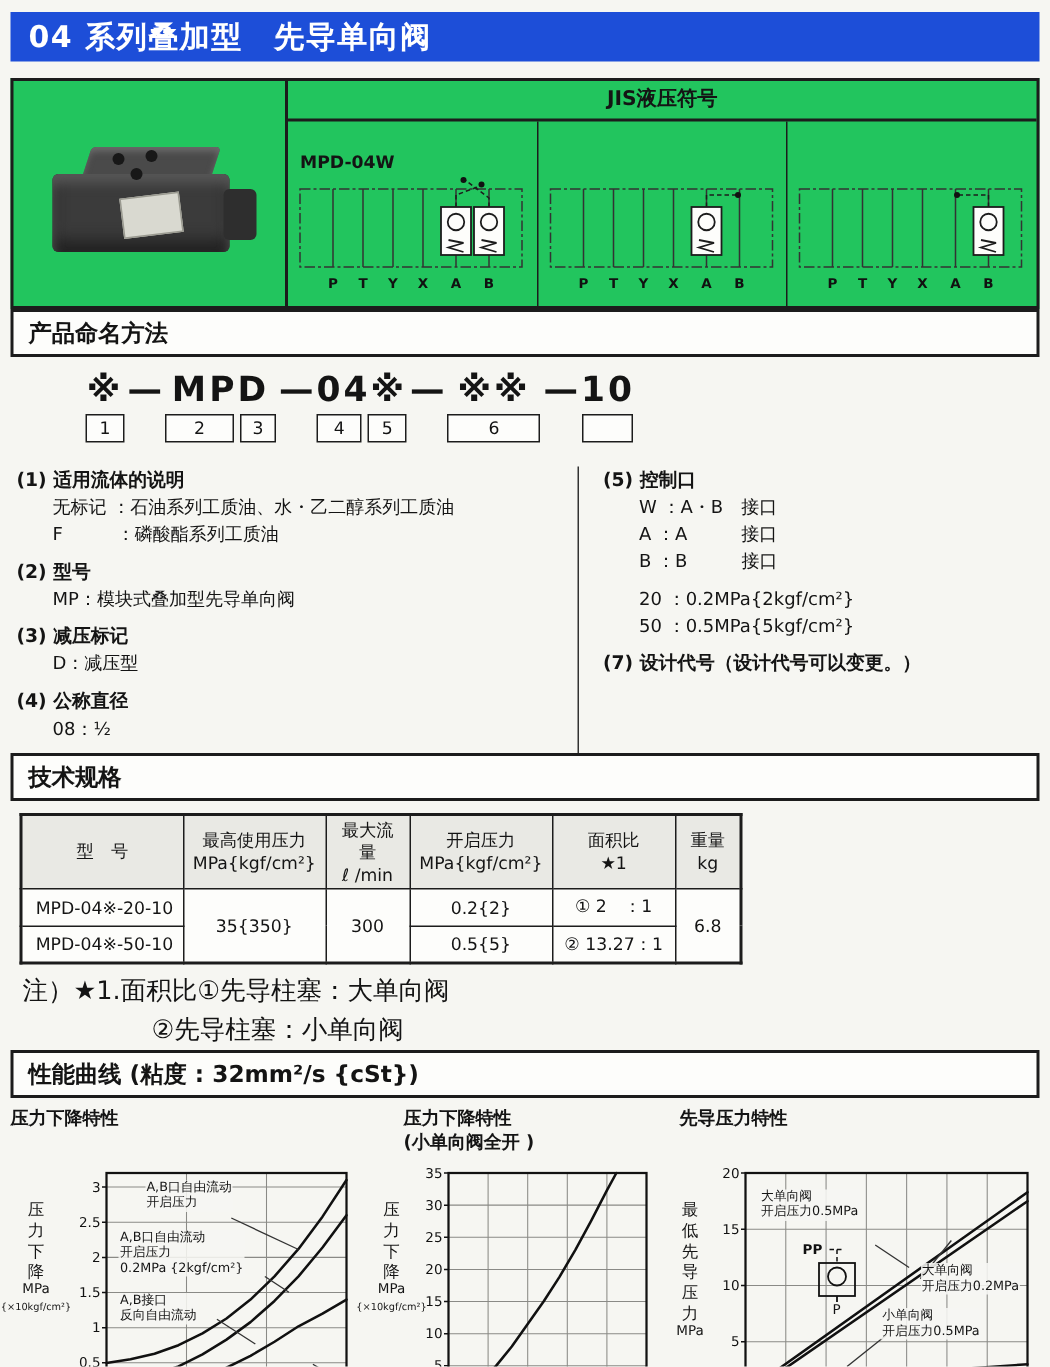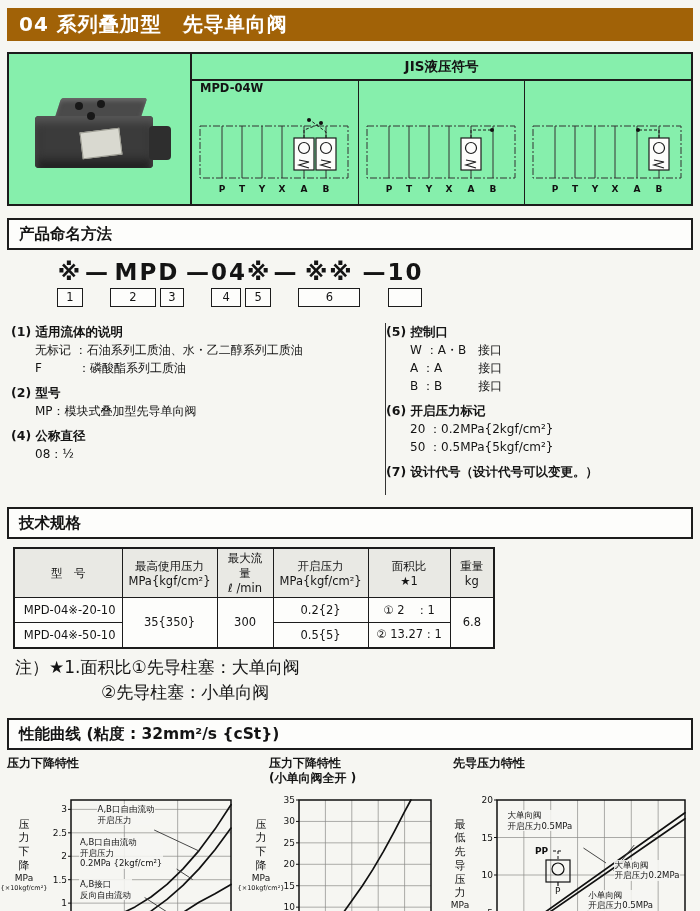--- a/index.html
+++ b/index.html
@@ -1,53 +1,53 @@
 <!DOCTYPE html>
 <html><head>
 <meta charset="utf-8">
 <style>
   * { margin:0; padding:0; box-sizing:border-box; }
   html,body { width:700px; background:#f6f6f2; font-family:"DejaVu Sans","Liberation Sans",sans-serif; color:#141414; }
   .page { position:relative; width:700px; height:911px; overflow:hidden; padding:6px 5px; }
 
-  .title-bar { margin:2px 2px 0; height:33px; background:#a16207; color:#fff;
+  .title-bar { margin:2px 2px 0; height:33px; background:#1d4ed8; color:#fff;
     font-size:20px; font-weight:bold; line-height:33px; padding-left:12px; letter-spacing:1px; }
 
   
-  .symbol-box { margin:11px 2px 0; height:154px; border:2px solid #1c1c1c; background:#86efac; display:flex; }
+  .symbol-box { margin:11px 2px 0; height:154px; border:2px solid #1c1c1c; background:#22c55e; display:flex; }
   .photo-cell { width:183px; border-right:2px solid #1c1c1c; position:relative; }
   .photo { position:absolute; left:14px; top:28px; width:150px; height:100px; }
   .ph-body { position:absolute; left:12px; top:34px; width:118px; height:52px; background:#3b3b3b; border-radius:4px; box-shadow:inset 0 6px 8px #575757, inset 0 -8px 10px #222; }
   .ph-top  { position:absolute; left:34px; top:16px; width:86px; height:26px; background:#4a4a4a; border-radius:3px; transform:skewX(-18deg); box-shadow:inset 0 3px 4px #6a6a6a; }
   .ph-label{ position:absolute; left:58px; top:48px; width:40px; height:27px; background:#d9d9d0; transform:rotate(-7deg); border:1px solid #9a9a90; }
   .ph-knob { position:absolute; right:2px; top:44px; width:22px; height:34px; background:#2e2e2e; border-radius:4px; }
   .ph-dot { position:absolute; width:8px; height:8px; border-radius:50%; background:#181818; }
   .jis-area { flex:1; display:flex; flex-direction:column; }
   .jis-header { height:27px; border-bottom:2px solid #1c1c1c; text-align:center; font-weight:bold; font-size:13.5px; line-height:25px; }
   .jis-panels { flex:1; display:flex; }
   .jis-panel { flex:1; position:relative; border-right:1.5px solid #1c1c1c; }
   .jis-panel:last-child { border-right:none; }
-  .model-label { position:absolute; left:8px; top:0; font-size:11.5px; font-weight:bold; }
+  .model-label { position:absolute; left:8px; top:20px; font-size:11.5px; font-weight:bold; }
   .jis-panel svg { position:absolute; left:2px; bottom:2px; }
 
   
-  .sec-hdr { margin:12px 2px 0; border:2px solid #1c1c1c; background:#fdfdfb; font-size:15.5px; font-weight:bold; padding:4px 10px 3px; }
+  .sec-hdr { margin:0 2px 0; border:2px solid #1c1c1c; background:#fdfdfb; font-size:15.5px; font-weight:bold; padding:4px 10px 3px; }
 
   
   .code-row { margin:9px 0 0 52px; display:flex; align-items:flex-start; }
   .code-grp { display:flex; flex-direction:column; align-items:center; }
   .code-txt { font-size:23px; font-weight:bold; letter-spacing:2px; line-height:26px; white-space:pre; }
   .code-sep { font-size:23px; font-weight:bold; line-height:26px; padding:0 2px; }
   .code-boxes { display:flex; gap:4px; margin-top:3px; }
   .nbox { border:1.7px solid #1c1c1c; height:19px; font-size:11.5px; text-align:center; line-height:16px; background:#fdfdfb; }
   .w26{width:26px}.w46{width:46px}.w24{width:24px}.w30{width:30px}.w60{width:62px}.w34{width:34px}
 
   .desc-cols { margin:16px 2px 0; display:flex; min-height:172px; }
   .desc-left { width:378px; padding-left:4px; }
-  .desc-right { flex:1; border-left:1.5px solid #333; }
+  .desc-right { flex:1; border-left:1.5px solid #333; padding-left:16px; }
   .d-item { margin-bottom:7px; }
   .d-head { font-weight:bold; font-size:12.5px; line-height:1.45; }
   .d-line { font-size:12px; line-height:1.5; padding-left:24px; white-space:pre; }
 
   
   .spec-table { margin:8px 0 0 8px; border-collapse:collapse; font-size:11px; background:#fdfdfb; }
   .spec-table th, .spec-table td { border:1.2px solid #1c1c1c; text-align:center; padding:2px 6px; }
   .spec-table thead th { background:#e9e9e4; font-weight:normal; height:44px; font-size:11.5px; }
   .spec-table td { height:25px; font-size:11.5px; }
   .spec-table .model-col { text-align:right; padding-left:5px; }
@@ -242,33 +242,36 @@
       <div class="d-item">
         <div class="d-head">(1) 适用流体的说明</div>
         <div class="d-line">无标记 ：石油系列工质油、水・乙二醇系列工质油</div>
         <div class="d-line">F　　　：磷酸酯系列工质油</div>
       </div>
       <div class="d-item">
         <div class="d-head">(2) 型号</div>
         <div class="d-line">MP：模块式叠加型先导单向阀</div>
       </div>
       <div class="d-item">
+        <div class="d-head">(3) 减压标记</div>
+        <div class="d-line">D：减压型</div>
+      </div>
+      <div class="d-item">
         <div class="d-head">(4) 公称直径</div>
         <div class="d-line">08：½</div>
       </div>
     </div>
     <div class="desc-right">
       <div class="d-item">
         <div class="d-head">(5) 控制口</div>
         <div class="d-line">W ：A・B　接口</div>
         <div class="d-line">A ：A　　　接口</div>
         <div class="d-line">B ：B　　　接口</div>
       </div>
       <div class="d-item">
-        <div class="d-head">(6) 开启压力标记</div>
         <div class="d-line">20 ：0.2MPa{2kgf/cm²}</div>
         <div class="d-line">50 ：0.5MPa{5kgf/cm²}</div>
       </div>
       <div class="d-item">
         <div class="d-head">(7) 设计代号（设计代号可以变更。）</div>
       </div>
     </div>
   </div>
 
   <div class="sec-hdr">技术规格</div>

